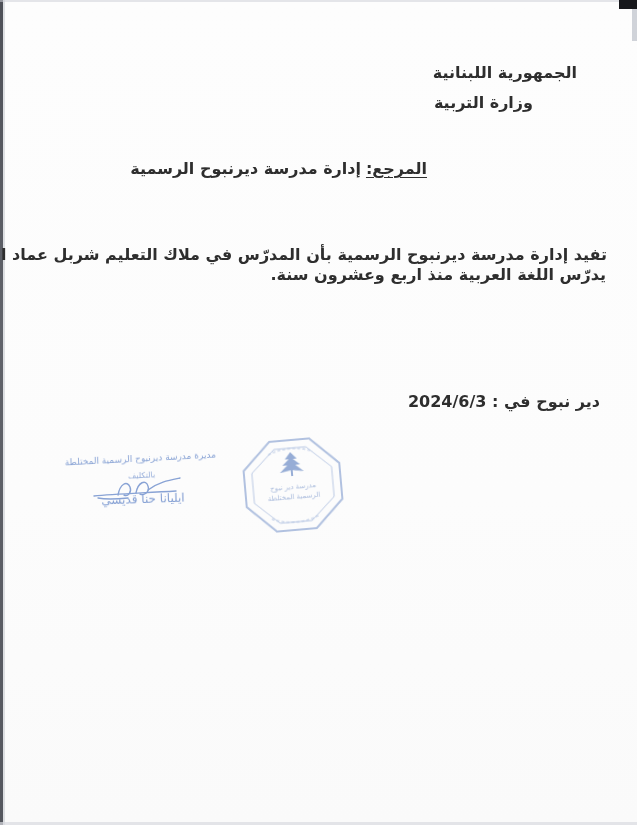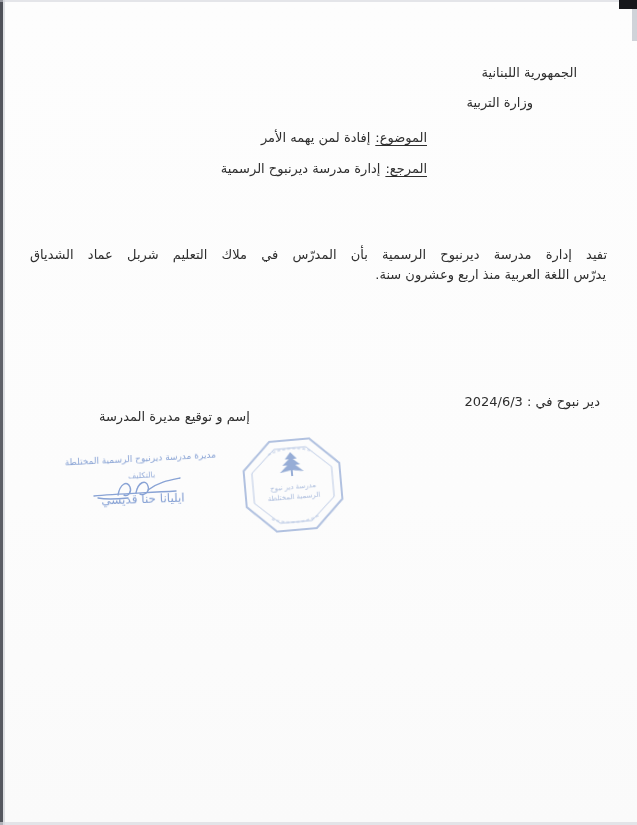--- a/index.html
+++ b/index.html
@@ -10,22 +10,22 @@
   
   .edge-left{position:absolute;left:0;top:0;width:3px;height:825px;
              background:linear-gradient(180deg,#22252e 0%,#3a3d46 40%,#2b2e37 100%);opacity:.8;}
   .edge-left2{position:absolute;left:3px;top:0;width:2px;height:825px;background:#b9bcc4;opacity:.45;}
   .edge-top{position:absolute;left:0;top:0;width:637px;height:2px;background:#cfd2d8;opacity:.55;}
   .corner-mark{position:absolute;left:619px;top:0;width:18px;height:9px;background:#16171b;}
   .right-strip{position:absolute;left:632px;top:9px;width:5px;height:32px;background:#9aa0ac;opacity:.45;}
   .edge-bottom{position:absolute;left:0;bottom:0;width:637px;height:3px;background:#d8dadf;opacity:.7;}
 
   
-  .txt{position:absolute;direction:rtl;color:#2e2e2e;font-size:13px;line-height:22px;
-       letter-spacing:0;white-space:nowrap;}
+  .txt{position:absolute;direction:rtl;color:#2e2e2e;font-size:16px;line-height:22px;
+       letter-spacing:0;white-space:nowrap;font-weight:bold;}
   .hdr-country{top:62px;right:60px;}
   .hdr-ministry{top:92px;right:104px;margin-left:44px;}
   .subject{top:127px;right:210px;}
   .reference{top:158px;right:210px;}
   .u{text-decoration:underline;text-underline-offset:3px;margin-inline-end:5px;}
   .body1{top:220px;right:30px;left:30px;text-align:justify;text-align-last:justify;margin-top:24px;}
   .body2{top:264px;right:31px;text-align:left;}
   .closing{top:316px;right:47px;}
   .date-line{top:347px;right:37px;margin-top:44px;}
   .sig-caption{top:406px;left:99px;right:auto;}
@@ -48,33 +48,29 @@
   <div class="edge-left"></div>
   <div class="edge-left2"></div>
   <div class="edge-top"></div>
   <div class="corner-mark"></div>
   <div class="right-strip"></div>
   <div class="edge-bottom"></div>
 
   <div class="txt hdr-country">الجمهورية اللبنانية</div>
   <div class="txt hdr-ministry">وزارة التربية</div>
 
-  <div class="txt subject">
-    <span class="u">الموضوع:</span><span>إفادة لمن يهمه الأمر</span>
-  </div>
   <div class="txt reference">
     <span class="u">المرجع:</span><span>إدارة مدرسة ديرنبوح الرسمية</span>
   </div>
 
   <div class="txt body1">تفيد إدارة مدرسة ديرنبوح الرسمية بأن المدرّس في ملاك التعليم شربل عماد الشدياق</div>
   <div class="txt body2">يدرّس اللغة العربية منذ اربع وعشرون سنة.</div>
 
   <div class="txt date-line">دير نبوح في : 2024/6/3</div>
 
-  <div class="txt sig-caption">إسم و توقيع مديرة المدرسة</div>
 
   <div class="ink stamp-title">مديرة مدرسة ديرنبوح الرسمية المختلطة</div>
   <div class="ink stamp-sub">بالتكليف</div>
 
   <svg class="sig-svg" width="125" height="34" viewBox="0 0 125 34">
     <g fill="none" stroke="#7d9ad1" stroke-width="1.4" stroke-linecap="round" opacity="0.9">
       <path d="M10 24 C 30 22, 60 21, 92 19"></path>
       <path d="M34 23 C 36 12, 43 8, 46 15 C 48 20, 44 25, 40 23"></path>
       <path d="M52 21 C 54 10, 62 7, 64 14 C 66 20, 60 24, 56 22"></path>
       <path d="M64 18 C 74 10, 86 8, 96 6"></path>

